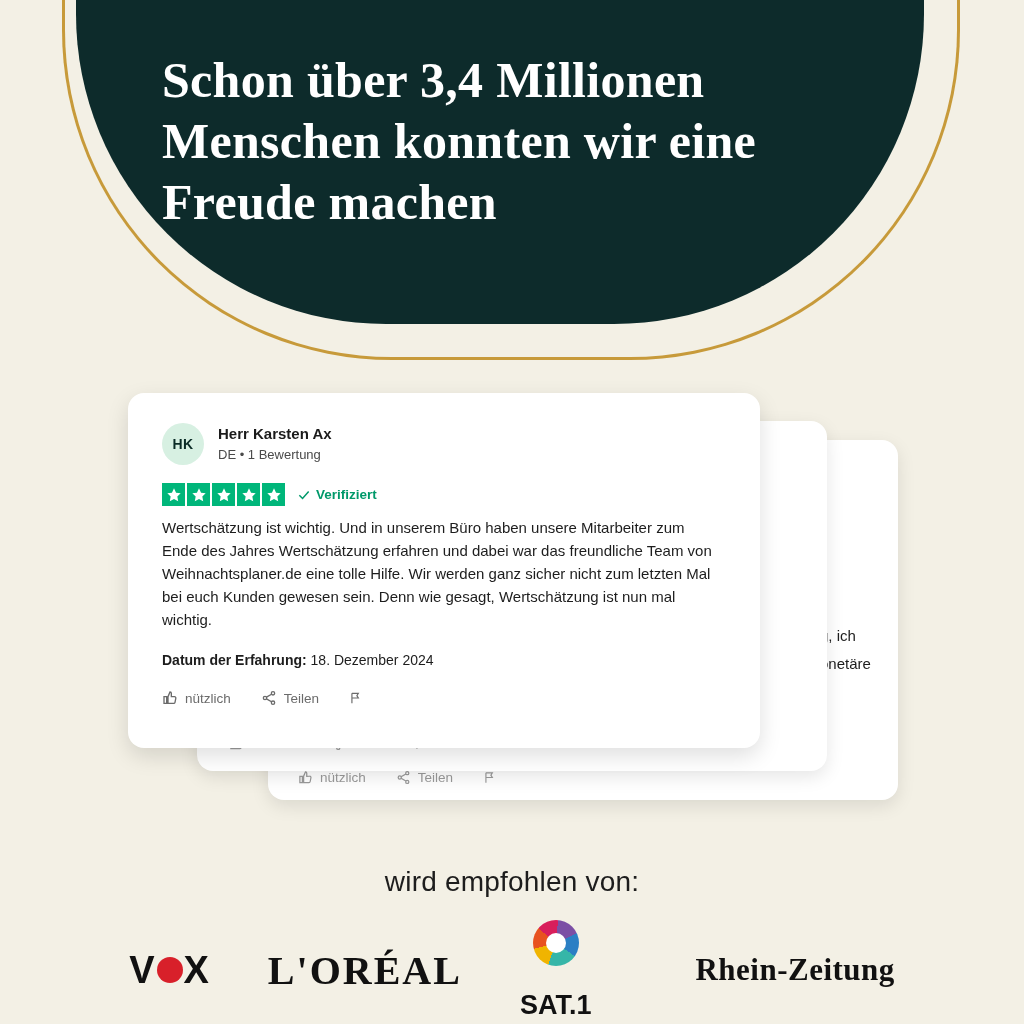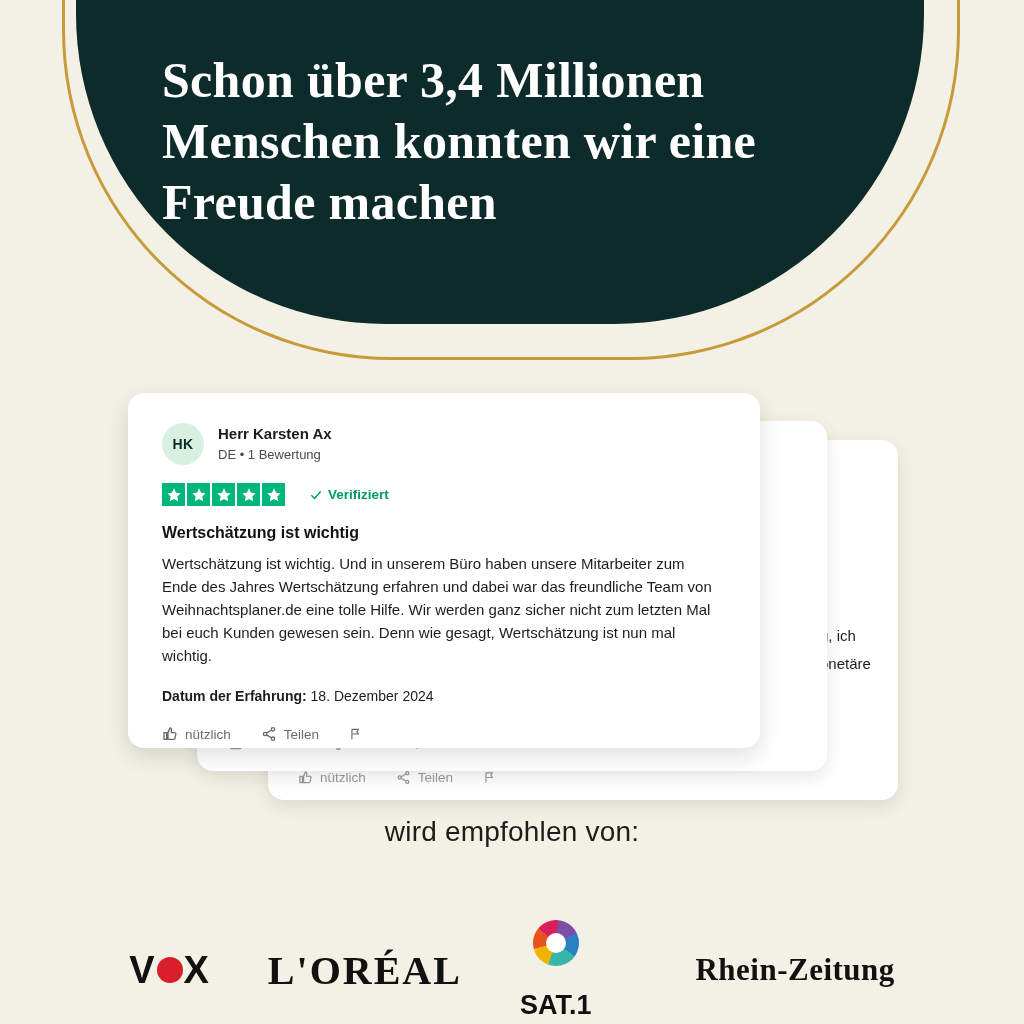--- a/index.html
+++ b/index.html
@@ -131,21 +131,21 @@
   .reviewer-meta {
     font-size: 13px;
     color: #4a4a4a;
     line-height: 1.35;
     margin-top: 2px;
   }
 
   .rating-row {
     display: flex;
     align-items: center;
-    gap: 24px;
+    gap: 12px;
     margin-top: 18px;
   }
   .stars {
     display: flex;
     gap: 2px;
   }
   .star {
     width: 23px;
     height: 23px;
     background: #00b67a;
@@ -210,21 +210,21 @@
     display: flex;
     align-items: center;
     gap: 30px;
     color: #9a9a9a;
     font-size: 13.5px;
   }
 
   
   .recommended {
     position: absolute;
-    top: 816px;
+    top: 866px;
     left: 0;
     width: 1024px;
     text-align: center;
     font-size: 28px;
     color: #1d1d1d;
     letter-spacing: 0.2px;
   }
   .logos {
     position: absolute;
     top: 930px;
@@ -396,21 +396,20 @@
             </span>
         </div>
         <div class="verified">
           <svg width="14" height="14" viewBox="0 0 24 24" fill="none" stroke="#00996a" stroke-width="2.6">
               <path d="M4 12.5 9.5 18 20 6"></path>
             </svg>
           <span>Verifiziert</span>
         </div>
       </div>
 
-      <div class="review-title">Wertschätzung ist wichtig</div>
       <div class="review-body">Wertschätzung ist wichtig. Und in unserem Büro haben unsere Mitarbeiter zum Ende des Jahres Wertschätzung erfahren und dabei war das freundliche Team von Weihnachtsplaner.de eine tolle Hilfe. Wir werden ganz sicher nicht zum letzten Mal bei euch Kunden gewesen sein. Denn wie gesagt, Wertschätzung ist nun mal wichtig.</div>
 
       <div class="experience-row">
         <b>Datum der Erfahrung:</b>
         <span>18. Dezember 2024</span>
       </div>
 
       <div class="actions">
         <span class="action">
           <svg width="16" height="16" viewBox="0 0 24 24" fill="none" stroke="#6b6b6b" stroke-width="2">

